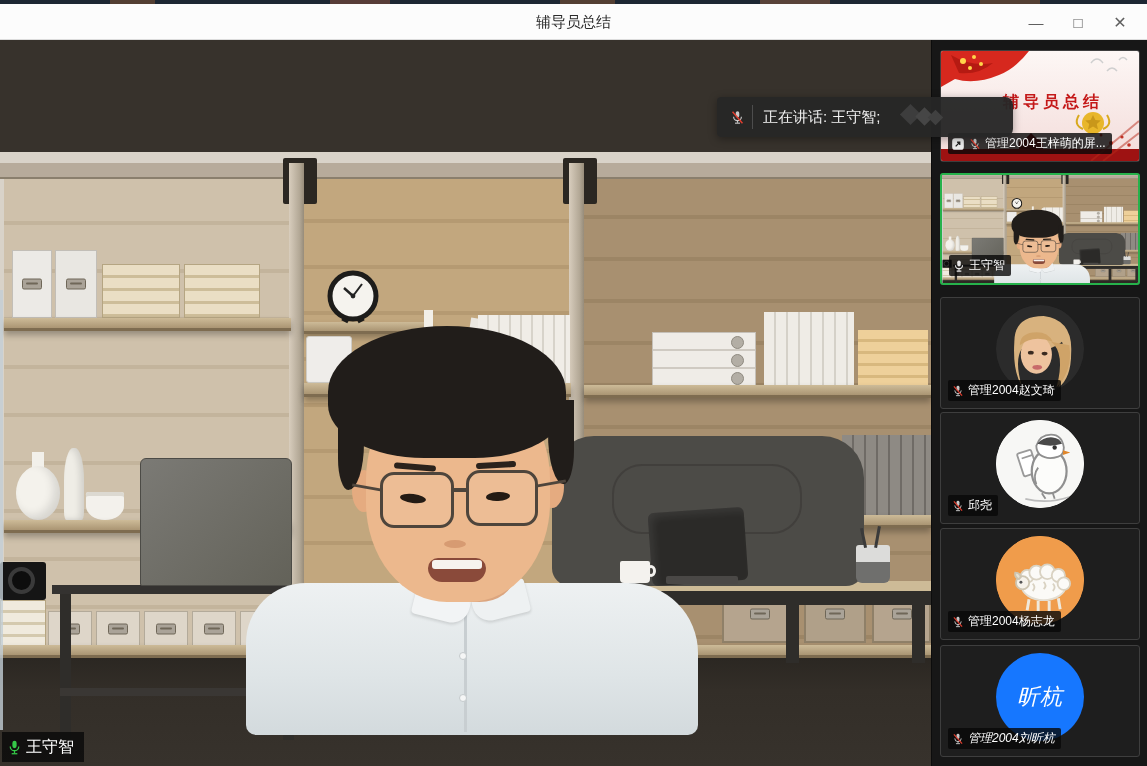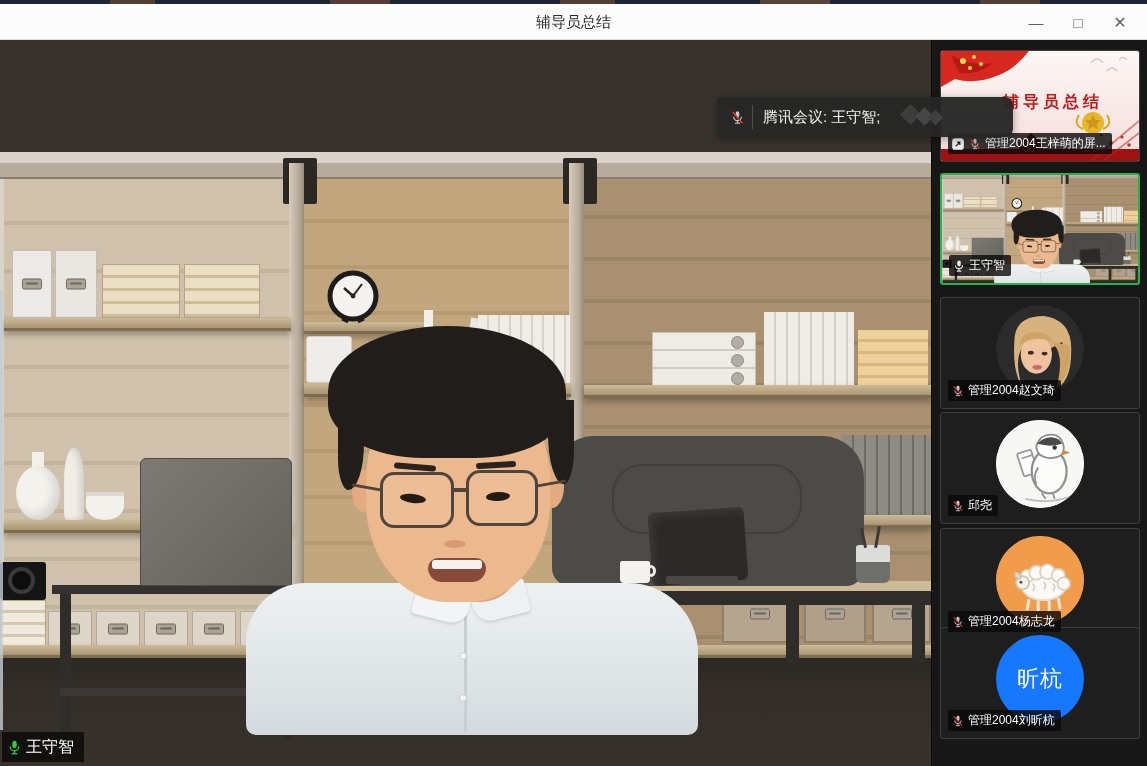--- a/index.html
+++ b/index.html
@@ -215,21 +215,21 @@
 
     <div class="toast">
       <svg style="margin-left:12px;" width="17" height="17" viewBox="0 0 24 24">
         <rect x="9.5" y="3" width="5" height="9" rx="2.5" fill="#c9c9c9"></rect>
         <path d="M6.5 11a5.5 5.5 0 0 0 11 0" fill="none" stroke="#c9c9c9" stroke-width="1.6"></path>
         <line x1="12" y1="16.5" x2="12" y2="19.5" stroke="#c9c9c9" stroke-width="1.6"></line>
         <line x1="8.5" y1="20" x2="15.5" y2="20" stroke="#c9c9c9" stroke-width="1.6"></line>
         <line x1="5" y1="4" x2="19" y2="20" stroke="#e23d2e" stroke-width="2"></line>
       </svg>
       <div class="sep"></div>
-      <span class="ttxt">腾讯会议: 王守智;</span>
+      <span class="ttxt">正在讲话: 王守智;</span>
       <svg class="logo" width="56" height="30" viewBox="0 0 56 30">
         <rect x="8" y="5" width="15" height="15" transform="rotate(45 15.5 12.5)" fill="#3d3d3d"></rect>
         <rect x="23" y="8" width="13" height="13" transform="rotate(45 29.5 14.5)" fill="#464646"></rect>
         <rect x="35" y="10" width="11" height="11" transform="rotate(45 40.5 15.5)" fill="#404040"></rect>
       </svg>
     </div>
 
     <div class="sidebar">
 
       <div class="thumb" style="top:10px;">
@@ -515,21 +515,21 @@
             <rect x="9.5" y="3" width="5" height="9" rx="2.5" fill="#c9c9c9"></rect>
             <path d="M6.5 11a5.5 5.5 0 0 0 11 0" fill="none" stroke="#c9c9c9" stroke-width="1.6"></path>
             <line x1="12" y1="16.5" x2="12" y2="19.5" stroke="#c9c9c9" stroke-width="1.6"></line>
             <line x1="8.5" y1="20" x2="15.5" y2="20" stroke="#c9c9c9" stroke-width="1.6"></line>
             <line x1="5" y1="4" x2="19" y2="20" stroke="#e23d2e" stroke-width="2"></line>
           </svg>
           <span>管理2004杨志龙</span>
         </div>
       </div>
 
-      <div class="thumb" style="top:587px;">
+      <div class="thumb" style="top:605px;font-style:italic;">
         <div class="avatar-wrap">
           <div class="avatar-text">昕杭</div>
         </div>
         <div class="tag">
           <svg width="14" height="14" viewBox="0 0 24 24">
             <rect x="9.5" y="3" width="5" height="9" rx="2.5" fill="#c9c9c9"></rect>
             <path d="M6.5 11a5.5 5.5 0 0 0 11 0" fill="none" stroke="#c9c9c9" stroke-width="1.6"></path>
             <line x1="12" y1="16.5" x2="12" y2="19.5" stroke="#c9c9c9" stroke-width="1.6"></line>
             <line x1="8.5" y1="20" x2="15.5" y2="20" stroke="#c9c9c9" stroke-width="1.6"></line>
             <line x1="5" y1="4" x2="19" y2="20" stroke="#e23d2e" stroke-width="2"></line>

